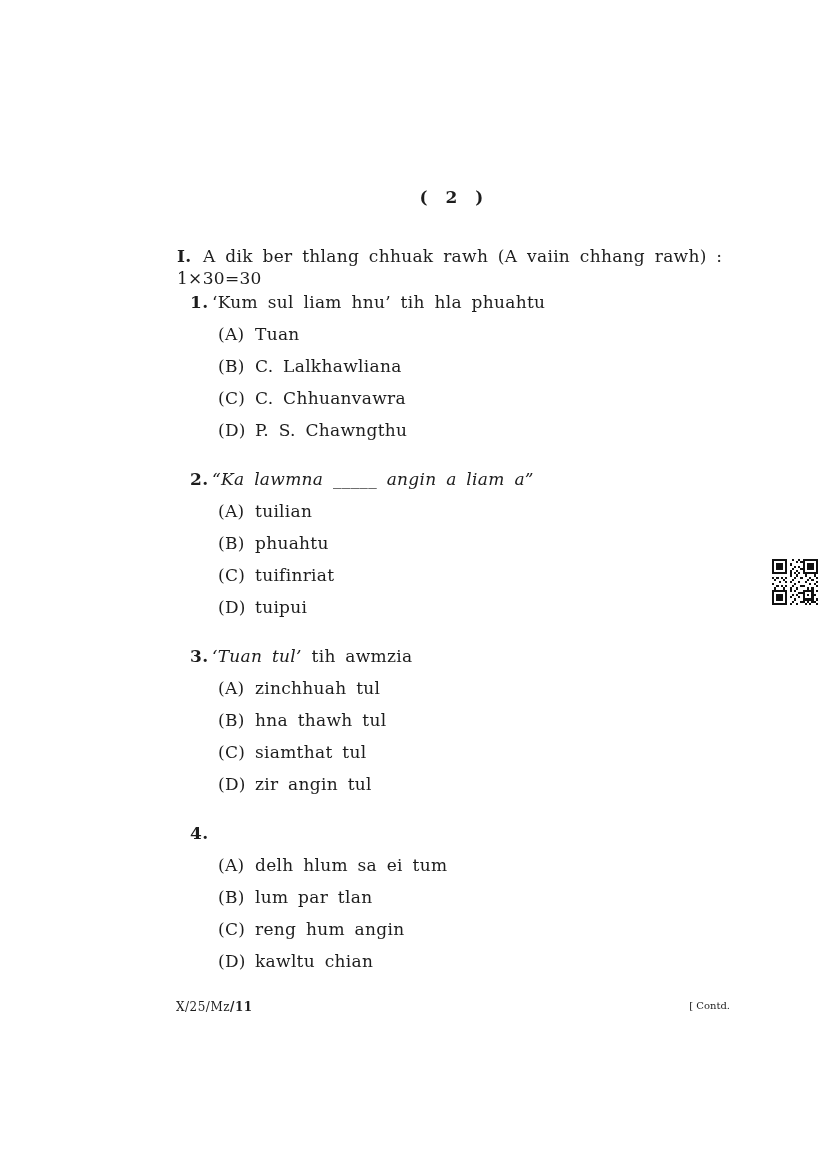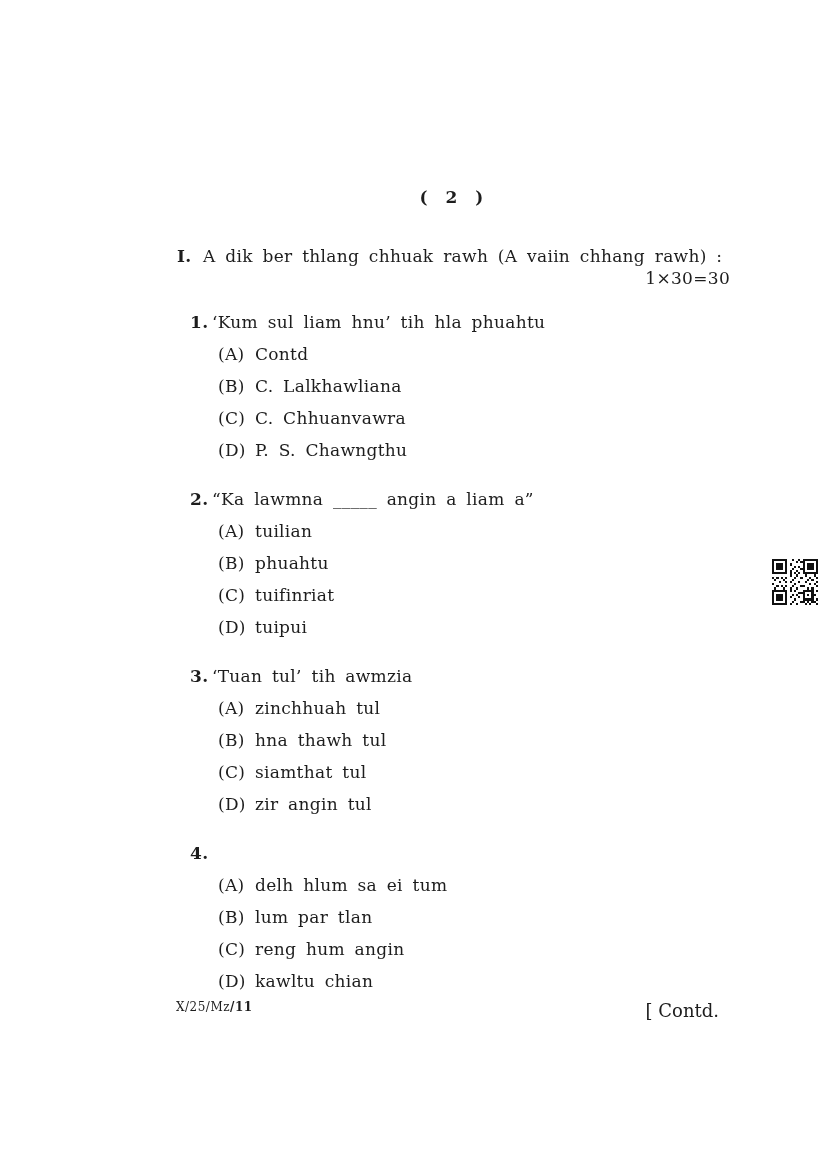--- a/index.html
+++ b/index.html
@@ -30,49 +30,49 @@
     text-align: center;
     font-weight: bold;
     letter-spacing: 4px;
     margin-bottom: 37px;
   }
 
   .instruction-row { display: flex; }
   .numeral { width: 26px; flex-shrink: 0; font-weight: bold; }
 
   .marks-row {
-    text-align: right;
-    margin-bottom: 22px;
+    text-align: left;
+    margin-bottom: 2px;
   }
 
   .question { padding-left: 13px; margin-top: 27px; }
   .question.first { margin-top: 0; }
 
   .q-head { display: flex; }
   .q-num { width: 22px; flex-shrink: 0; font-weight: bold; }
 
   .opt { display: flex; margin-left: 28px; margin-top: 10px; }
   .opt-label { width: 37px; flex-shrink: 0; }
 
-  .italic { }
+  .italic { font-style: italic; }
   .bold { font-weight: bold; }
 
   .footer-left {
     position: absolute;
     left: 176px;
     top: 1000px;
     font-size: 12px;
     letter-spacing: 0.5px;
     word-spacing: 2px;
   }
   .footer-right {
     position: absolute;
-    right: 108px;
+    right: 97px;
     top: 1000px;
-    font-size: 18px;
+    font-size: 10px;
   }
 
   .qr {
     position: absolute;
     left: 772px;
     top: 559px;
     width: 46px;
     height: 46px;
   }
   .qr svg { display: block; width: 100%; height: 100%; }
@@ -93,21 +93,21 @@
     <div class="marks-row">1×30=30</div>
 
     <div class="question first">
       <div class="q-head">
         <span class="q-num">1.</span>
         <span class="q-text">‘Kum sul liam hnu’ tih hla phuahtu</span>
       </div>
       <div class="options">
         <div class="opt">
           <span class="opt-label">(A)</span>
-          <span class="opt-text">Contd</span>
+          <span class="opt-text">Tuan</span>
         </div>
         <div class="opt">
           <span class="opt-label">(B)</span>
           <span class="opt-text">C. Lalkhawliana</span>
         </div>
         <div class="opt">
           <span class="opt-label">(C)</span>
           <span class="opt-text">C. Chhuanvawra</span>
         </div>
         <div class="opt">

